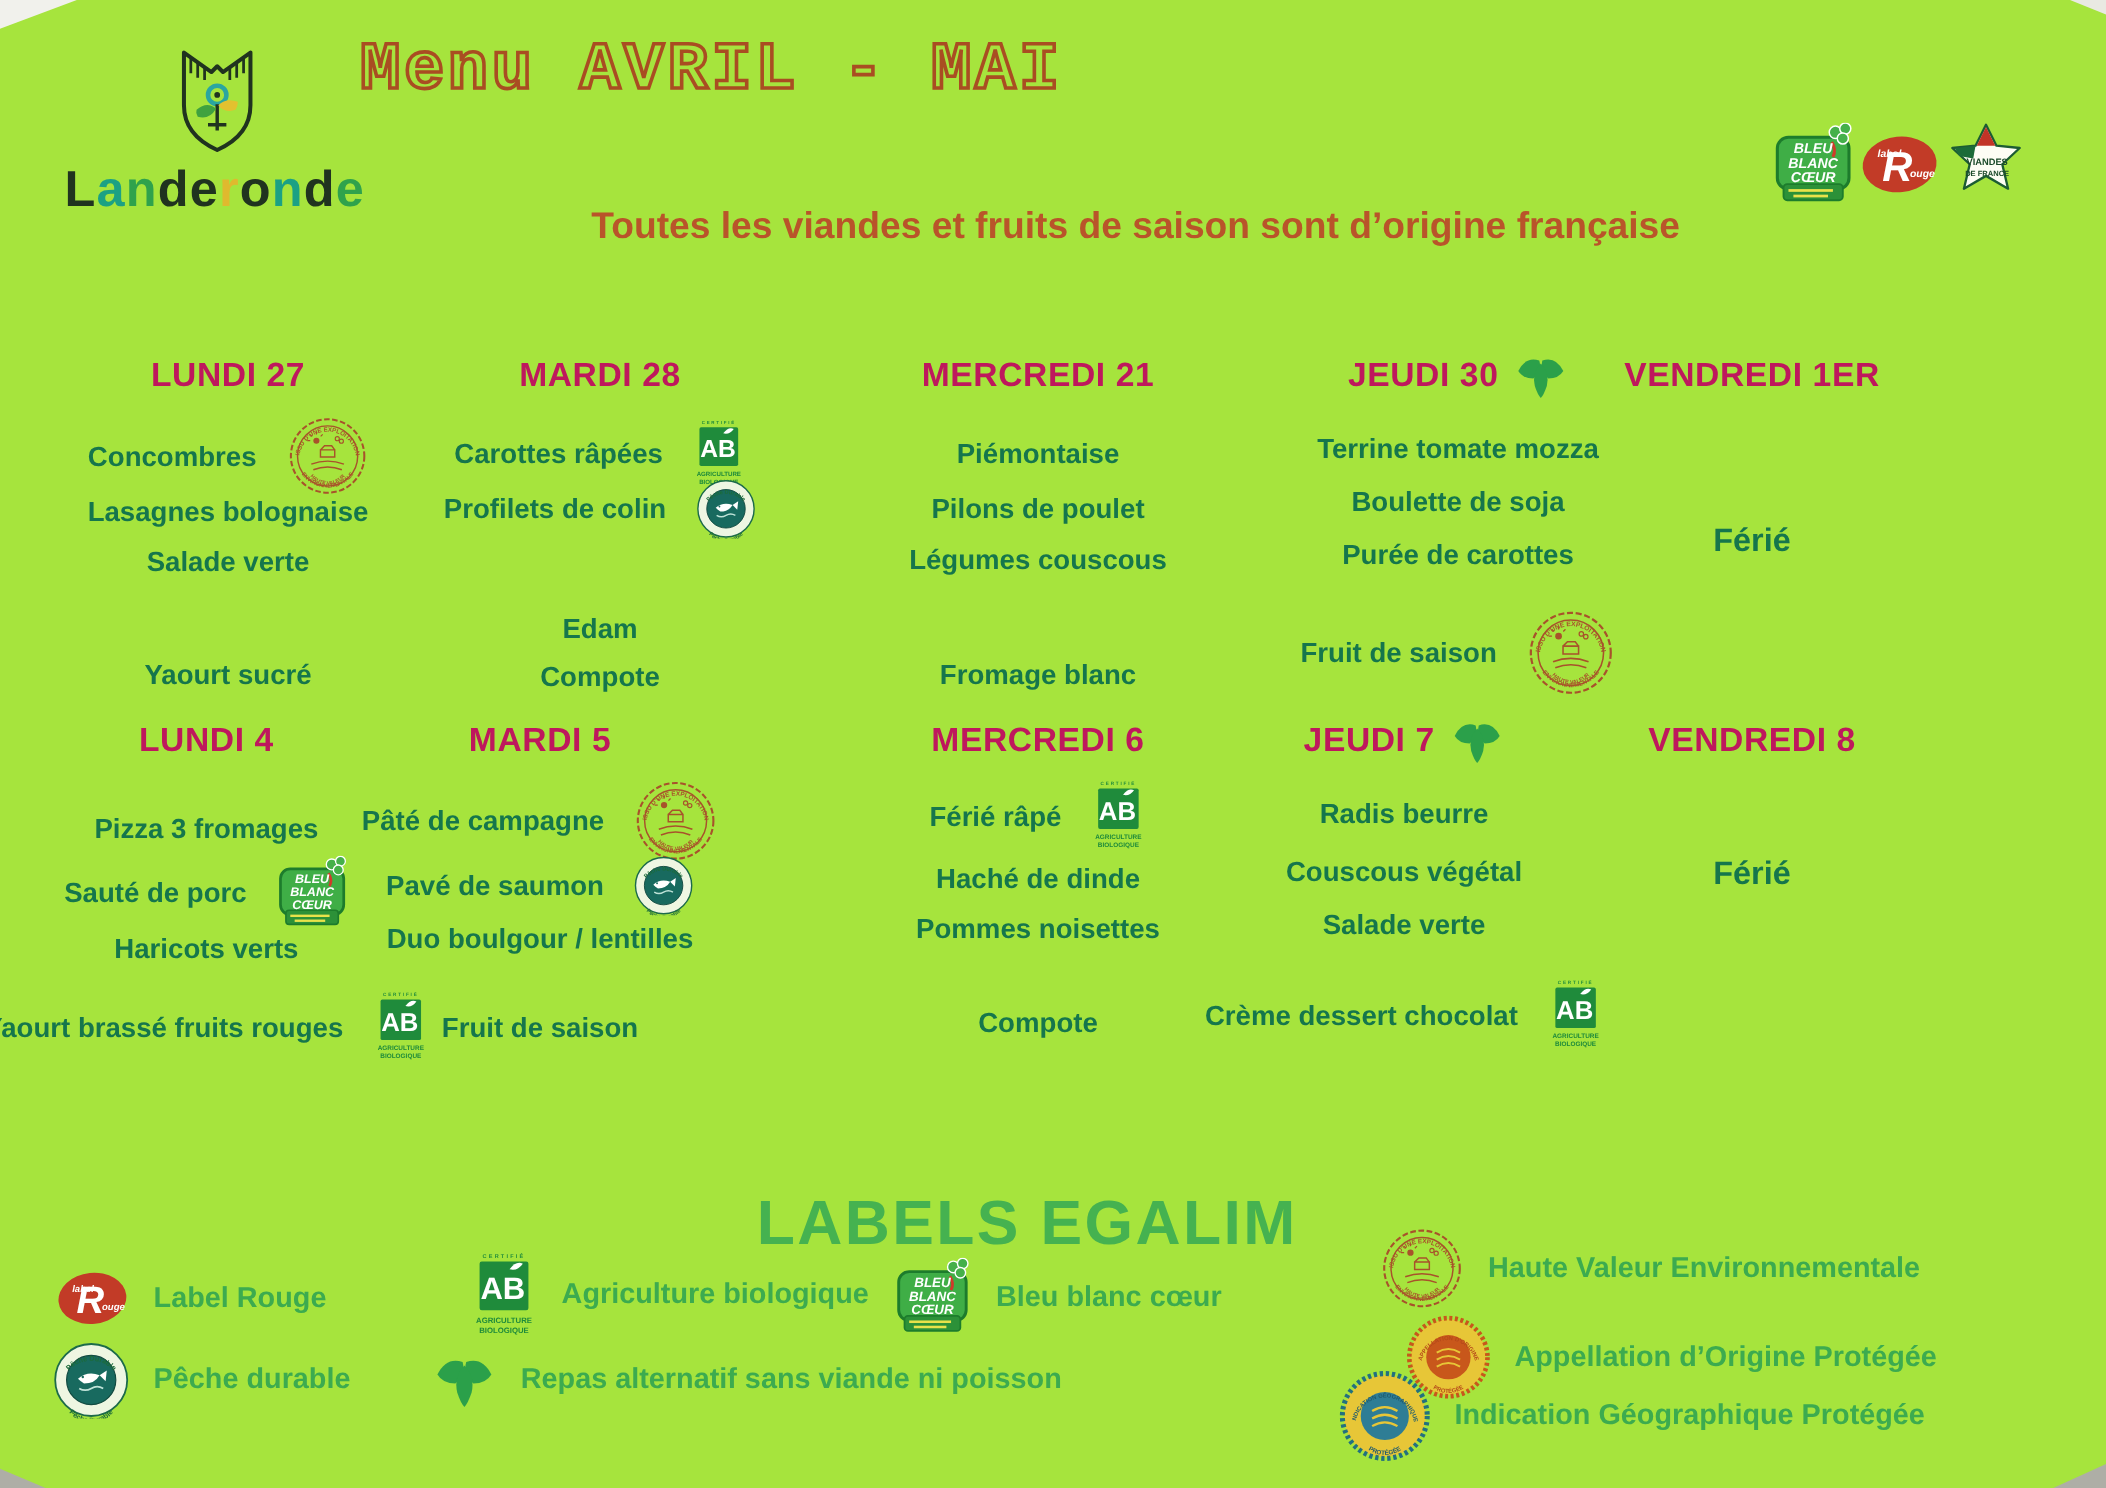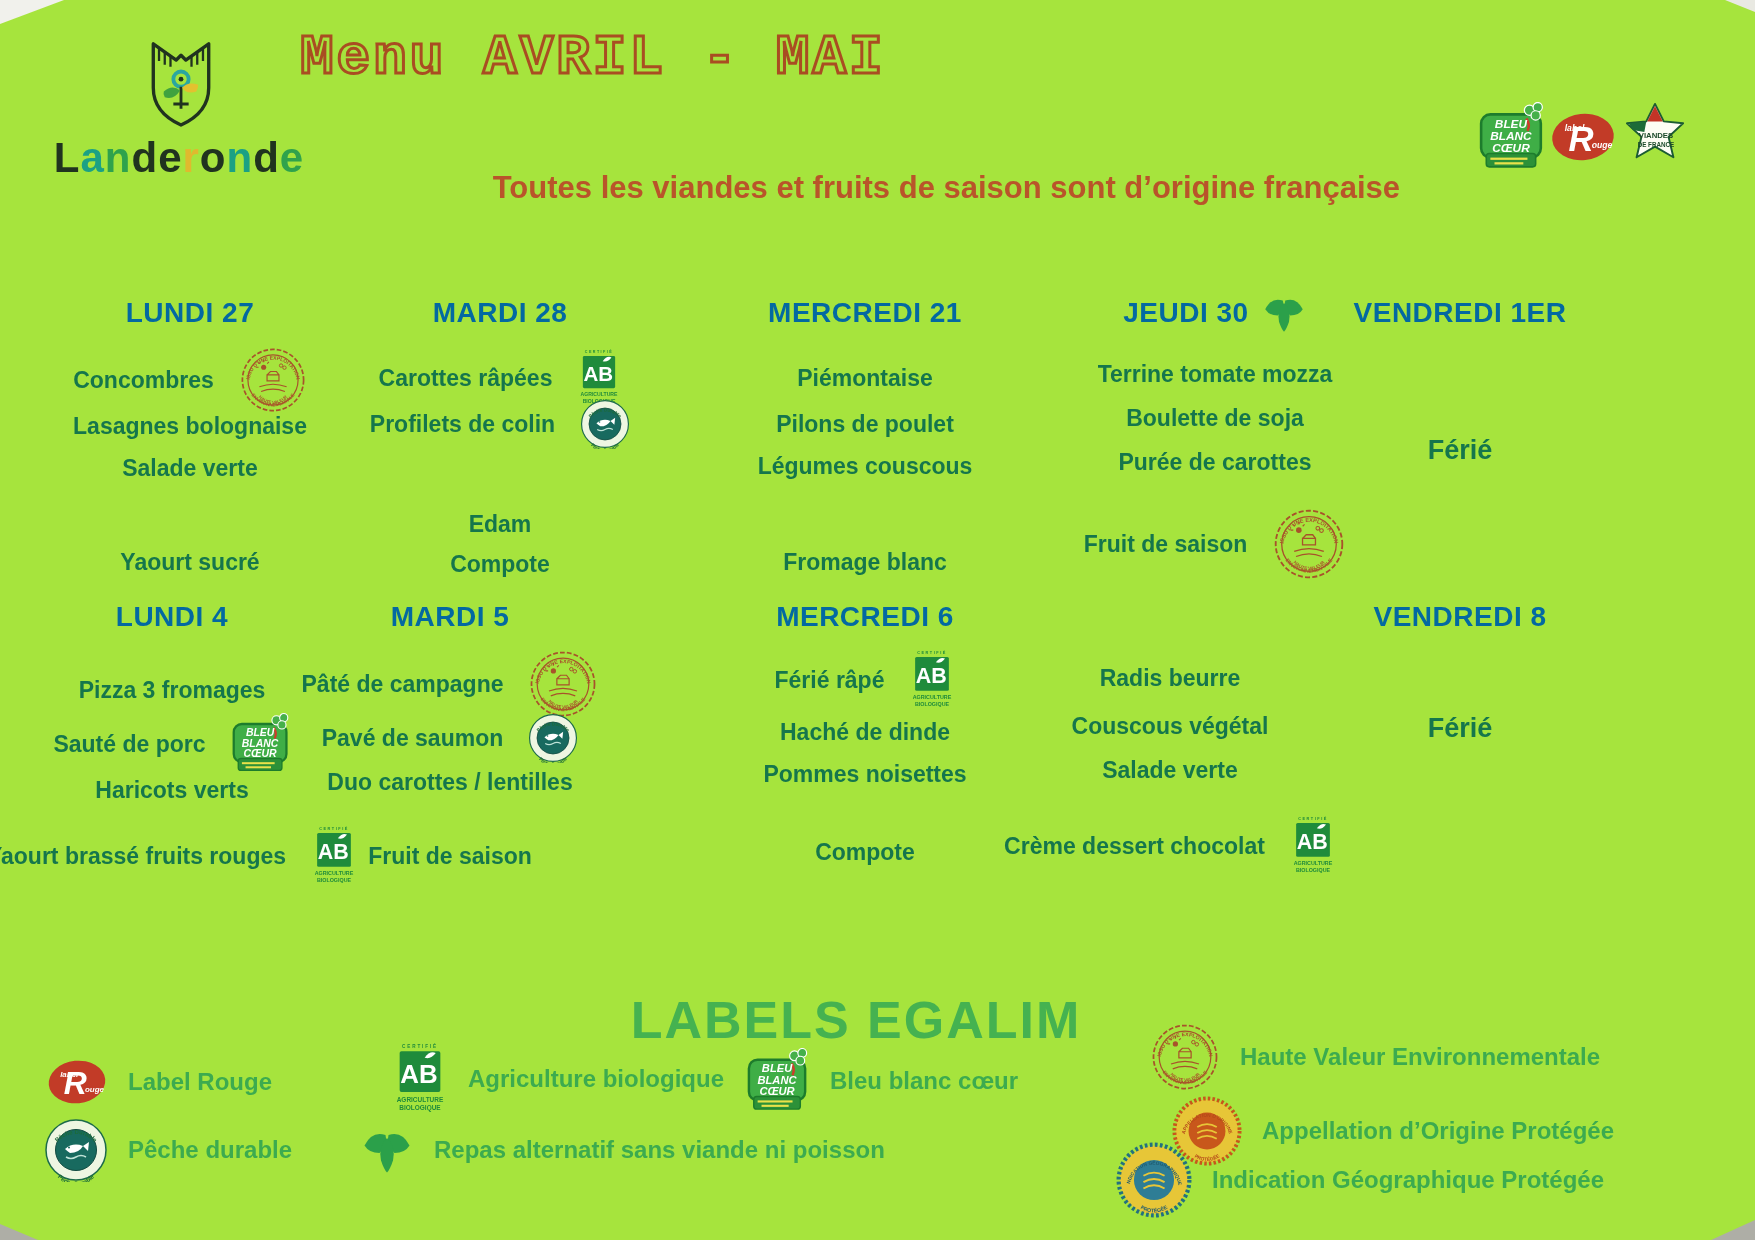--- a/index.html
+++ b/index.html
@@ -17,21 +17,21 @@
     font-family:Liberation Mono, monospace;font-weight:bold;font-size:56px;letter-spacing:3px;
     color:transparent;-webkit-text-stroke:3px #a94d22;white-space:nowrap}
   @supports not (-webkit-text-stroke:1px #000){.title{color:#a94d22}}
   .subtitle{position:absolute;left:280px;top:170px;width:1120px;text-align:right;
     font-weight:bold;font-size:31px;color:#b9542a;white-space:nowrap}
 
   .wordmark{position:absolute;left:40px;top:134px;width:278px;text-align:center;
     font-size:42px;font-weight:bold;letter-spacing:1px;white-space:nowrap}
 
   .day{position:absolute;height:34px;display:flex;align-items:center;justify-content:center;
-    gap:12px;font-weight:bold;font-size:28px;color:#0369a1;letter-spacing:.5px;white-space:nowrap}
+    gap:12px;font-weight:bold;font-size:28px;color:#be185d;letter-spacing:.5px;white-space:nowrap}
   .item{position:absolute;height:32px;display:flex;align-items:center;justify-content:center;
     gap:25px;font-weight:bold;font-size:23px;color:#15764c;white-space:nowrap}
   .c1{left:30px;width:320px}   .c1b{left:12px;width:320px}
   .c2{left:340px;width:320px}  .c2b{left:290px;width:320px}
   .c3{left:700px;width:330px}
   .c4{left:1045px;width:340px} .c4b{left:1000px;width:340px}
   .c5{left:1340px;width:240px}
   .ic{flex:none}
 
   .legend-title{position:absolute;left:556px;top:990px;width:600px;text-align:center;
@@ -269,20 +269,26 @@
 
   <div class="day c1b" style="top:600px">
       <span>LUNDI 4</span>
     </div>
   <div class="day c2b" style="top:600px">
       <span>MARDI 5</span>
     </div>
   <div class="day c3" style="top:600px">
       <span>MERCREDI 6</span>
     </div>
+  <div class="day c4b" style="top:600px">
+      <span>JEUDI 7</span>
+      <svg class="ic" width="46" height="40">
+        <use href="#sym-leaf"></use>
+      </svg>
+    </div>
   <div class="day c5" style="top:600px">
       <span>VENDREDI 8</span>
     </div>
 
   <div class="item c1b" style="top:674px">
       <span>Pizza 3 fromages</span>
     </div>
   <div class="item c1b" style="top:728px">
       <span>Sauté de porc</span>
       <svg class="ic" width="60" height="62">
@@ -305,21 +311,21 @@
         <use href="#sym-hve"></use>
       </svg>
     </div>
   <div class="item c2b" style="top:722px">
       <span>Pavé de saumon</span>
       <svg class="ic" width="50" height="50">
         <use href="#sym-peche"></use>
       </svg>
     </div>
   <div class="item c2b" style="top:766px">
-      <span>Duo carottes / lentilles</span>
+      <span>Duo boulgour / lentilles</span>
     </div>
   <div class="item c2b" style="top:840px">
       <span>Fruit de saison</span>
     </div>
 
   <div class="item c3" style="top:664px">
       <span>Férié râpé</span>
       <svg class="ic" width="46" height="62">
         <use href="#sym-ab"></use>
       </svg>

